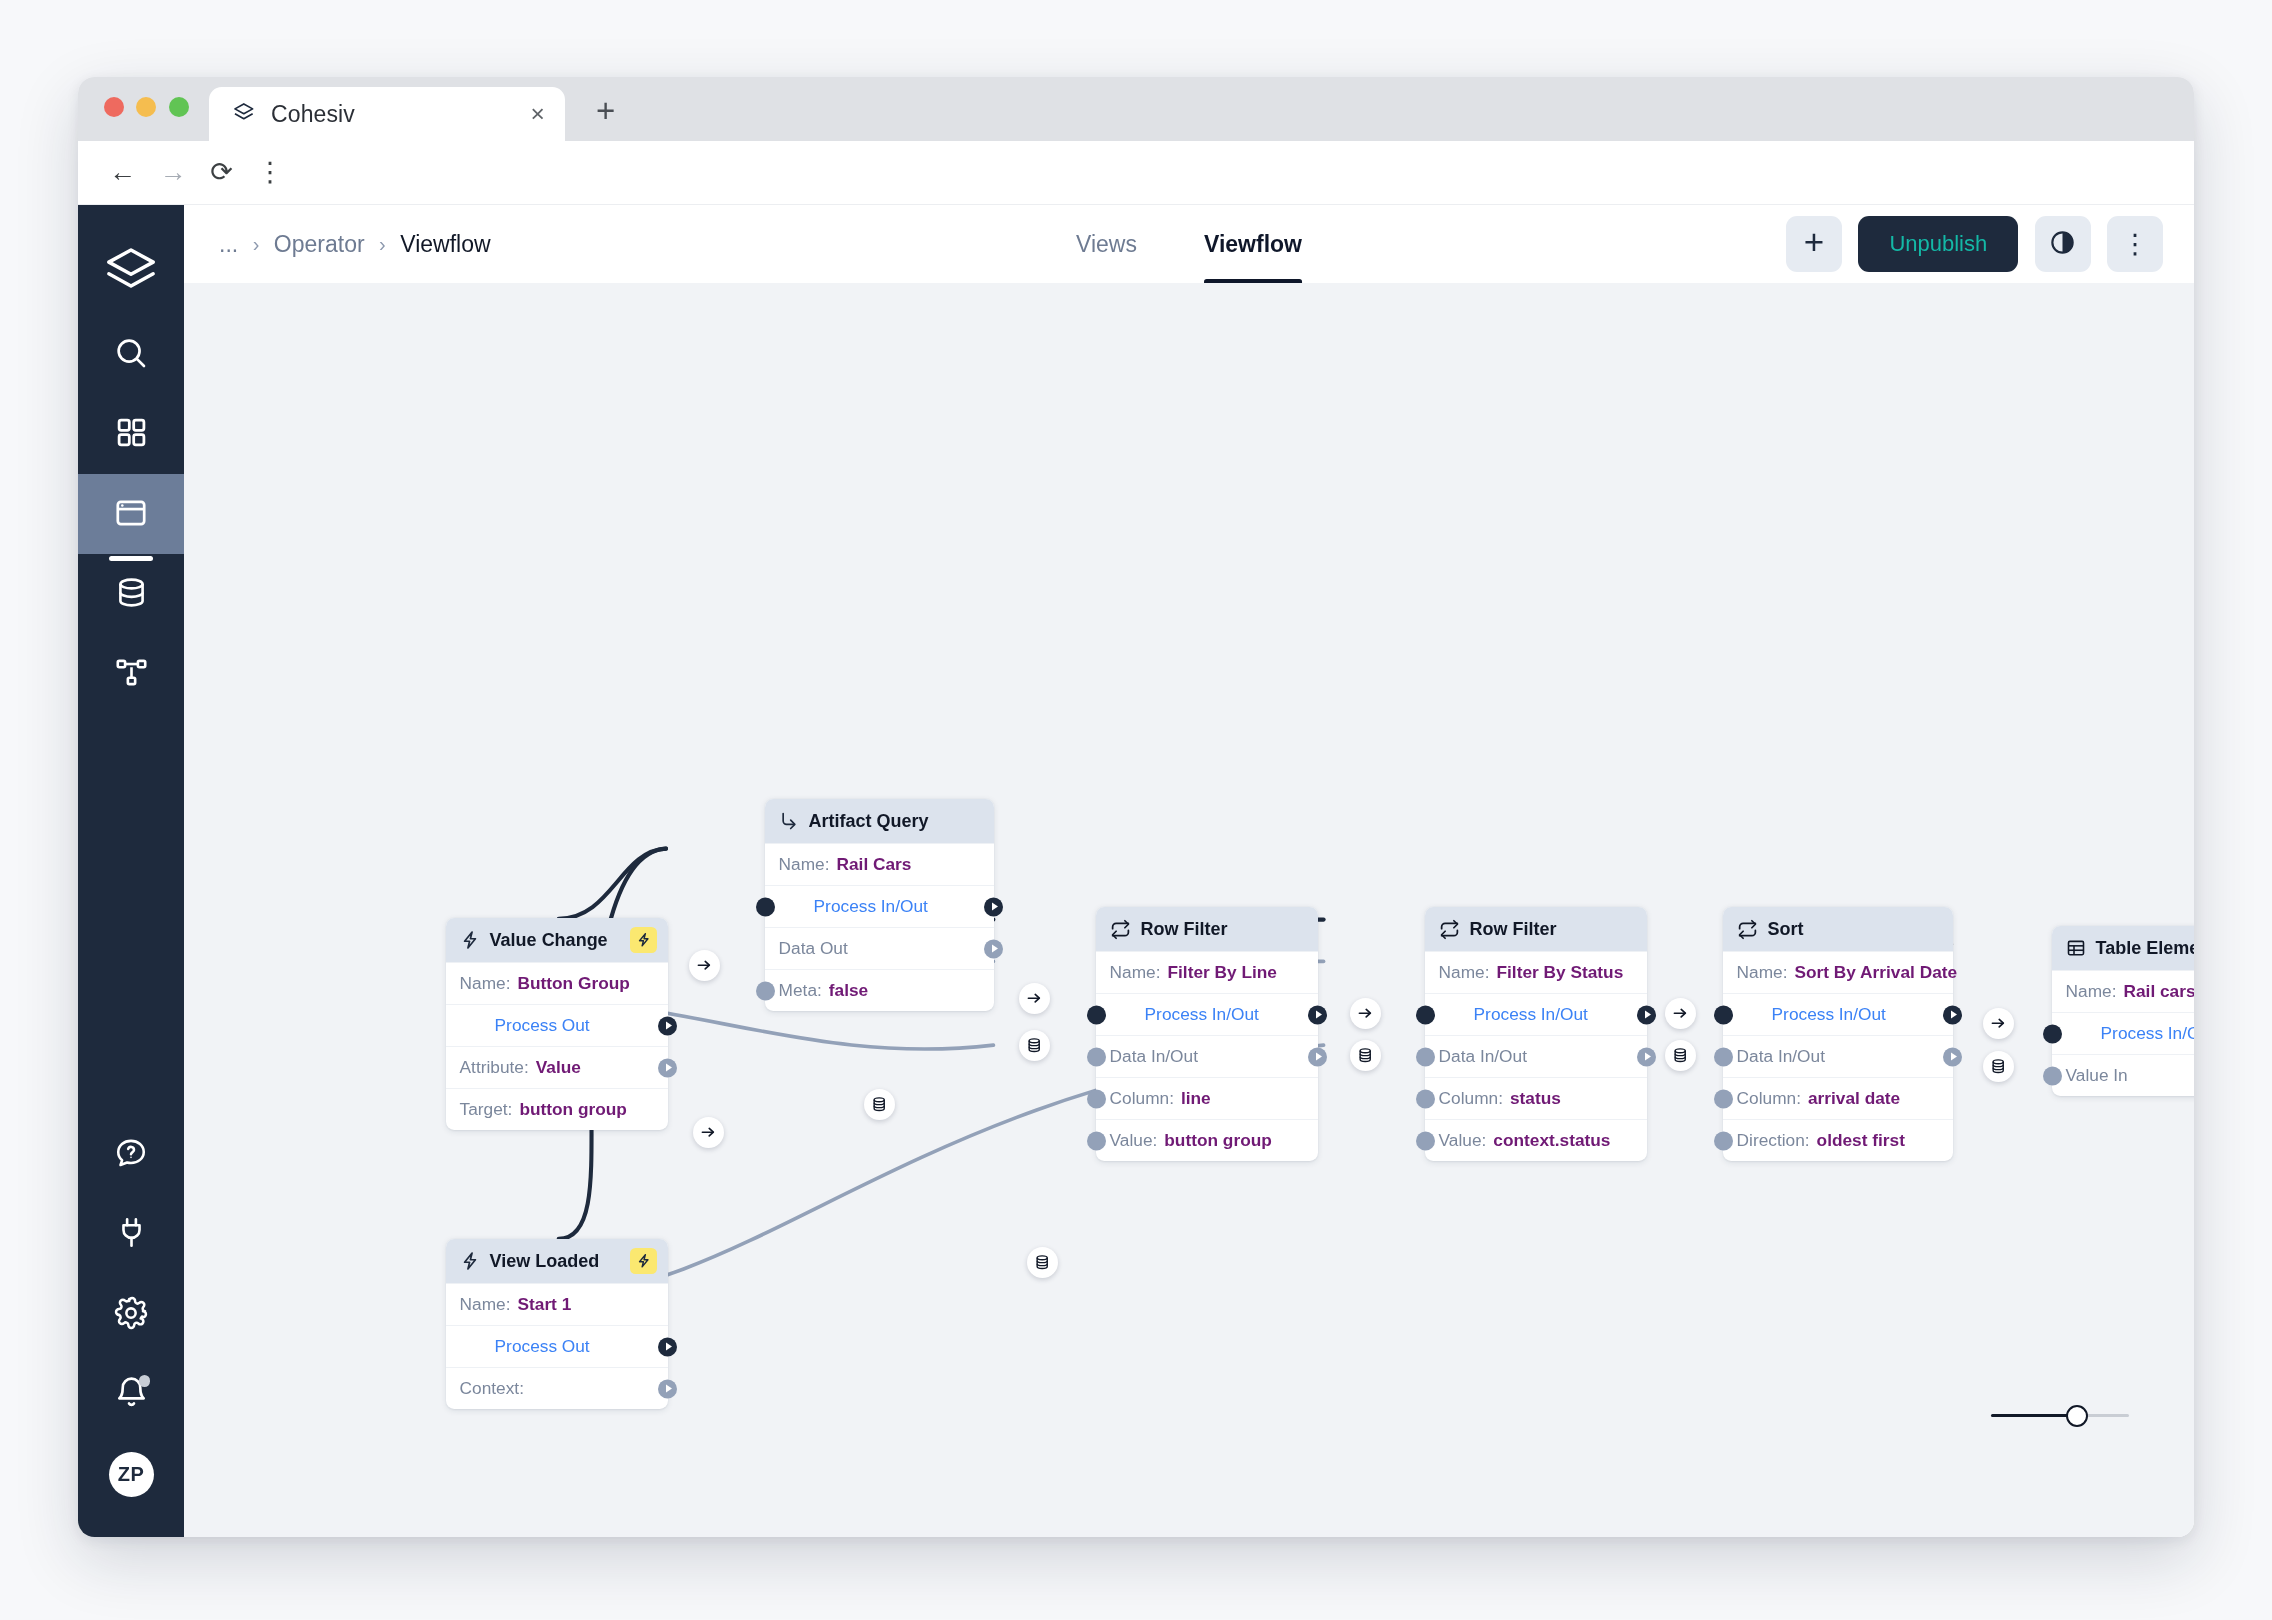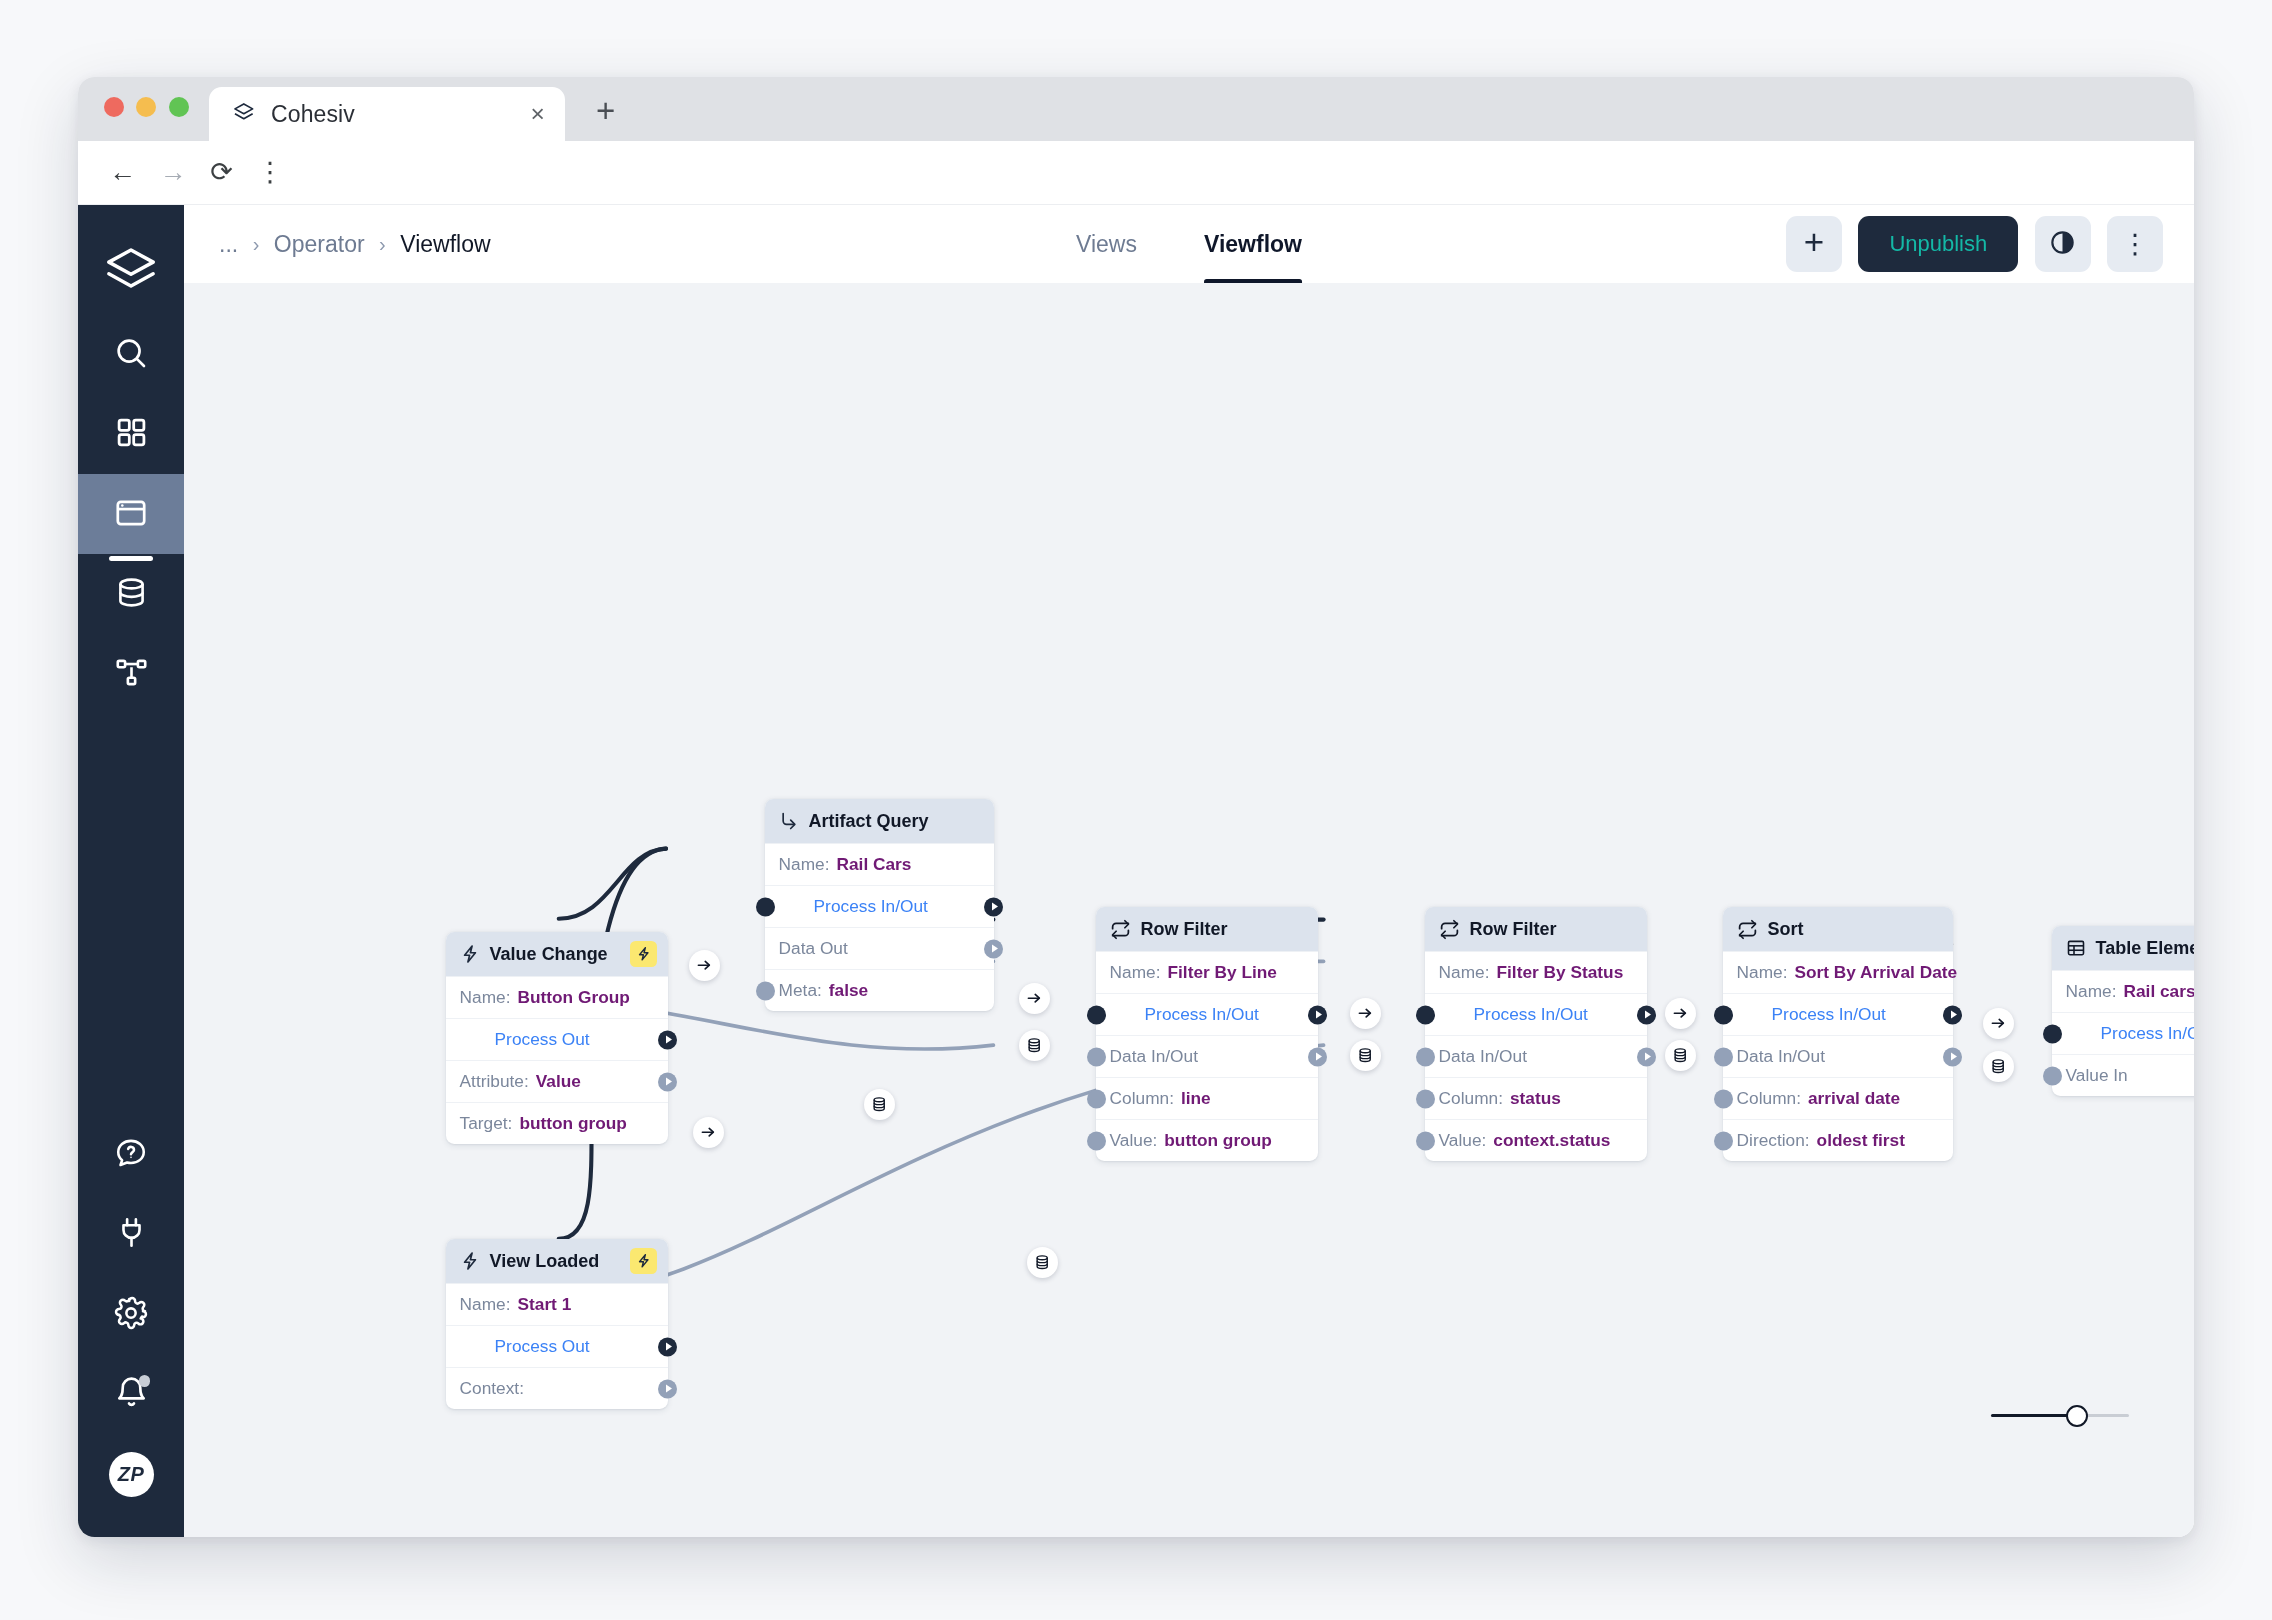--- a/index.html
+++ b/index.html
@@ -61,21 +61,21 @@
 
   .sidebar {
     width: 106px; background: #1e2a3d; flex: 0 0 106px;
     display: flex; flex-direction: column; align-items: center;
     padding-top: 22px; padding-bottom: 23.6px;
   }
   .side-logo { height: 87px; display: flex; align-items: center; justify-content: center; width: 100%; }
   .side-item {
     width: 106px; height: 80px;
     display: flex; align-items: center; justify-content: center;
-    cursor: pointer; position: relative; font-style: italic;
+    cursor: pointer; position: relative;
   }
   .side-item.active { background: #6c7d99; }
   .side-item.active::after {
     content: ""; position: absolute; bottom: -7.3px; left: 50%; transform: translateX(-50%);
     width: 44px; height: 5.5px; background: #ffffff; border-radius: 2.7px;
   }
   .side-spacer { flex: 1; }
   .side-bottom { display: flex; flex-direction: column; align-items: center; gap: 0; }
   .avatar {
     width: 45px; height: 45px; border-radius: 50%; background: #ffffff;
@@ -396,21 +396,21 @@
 
             <path d="M1834,746 C1890,746 1892,773 1943,773" stroke="#93a1b8" stroke-width="4"></path>
 
             <path d="M412,791 C560,791 700,860 890,838" stroke="#93a1b8" stroke-width="4"></path>
 
             <path d="M412,1113 C620,1113 820,880 1253,838" stroke="#93a1b8" stroke-width="4"></path>
           </g>
         </svg>
 
         <div id="nodes-layer">
-            <div class="node" style="left: 262px; top: 649px; width: 222px;">
+            <div class="node" style="left: 262px; top: 635px; width: 222px;">
               <div class="node-head">
                 <span style="display: flex;">
                   <svg width="20" height="20" viewBox="0 0 24 24" fill="none" stroke="#1e2a3d" stroke-width="2" stroke-linejoin="round" stroke-linecap="round">
                     <path d="M14.5 2.5 5.5 13.5h6l-2 8 9-11h-6z"></path>
                   </svg>
                 </span>
                 <span class="node-title">Value Change</span>
                 <span class="trigger-badge">
                   <svg width="15.5" height="15.5" viewBox="0 0 24 24" fill="none" stroke="#1e2a3d" stroke-width="2.2" stroke-linejoin="round" stroke-linecap="round">
                     <path d="M14.5 2.5 5.5 13.5h6l-2 8 9-11h-6z"></path>

